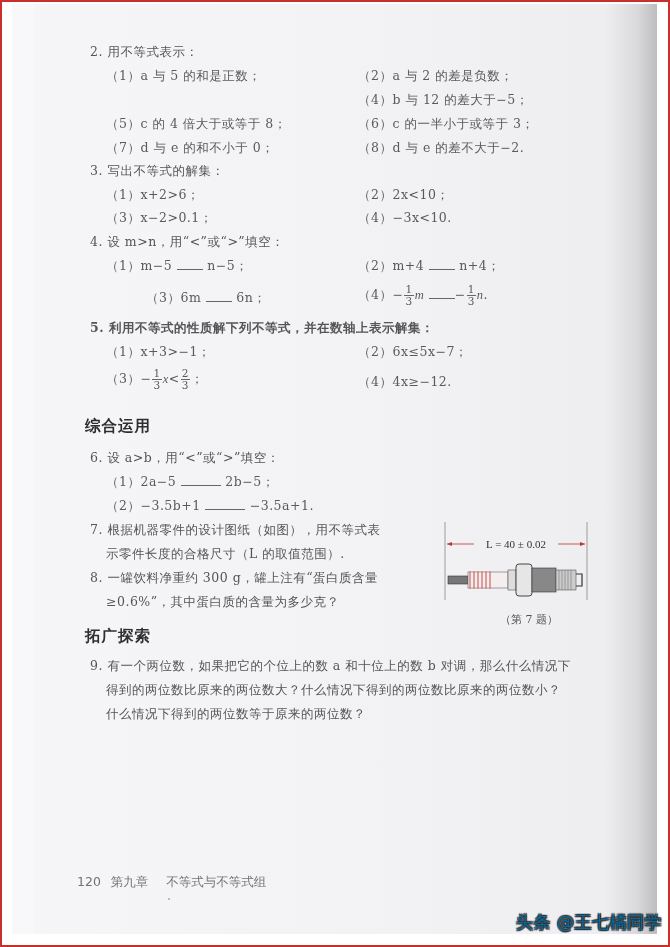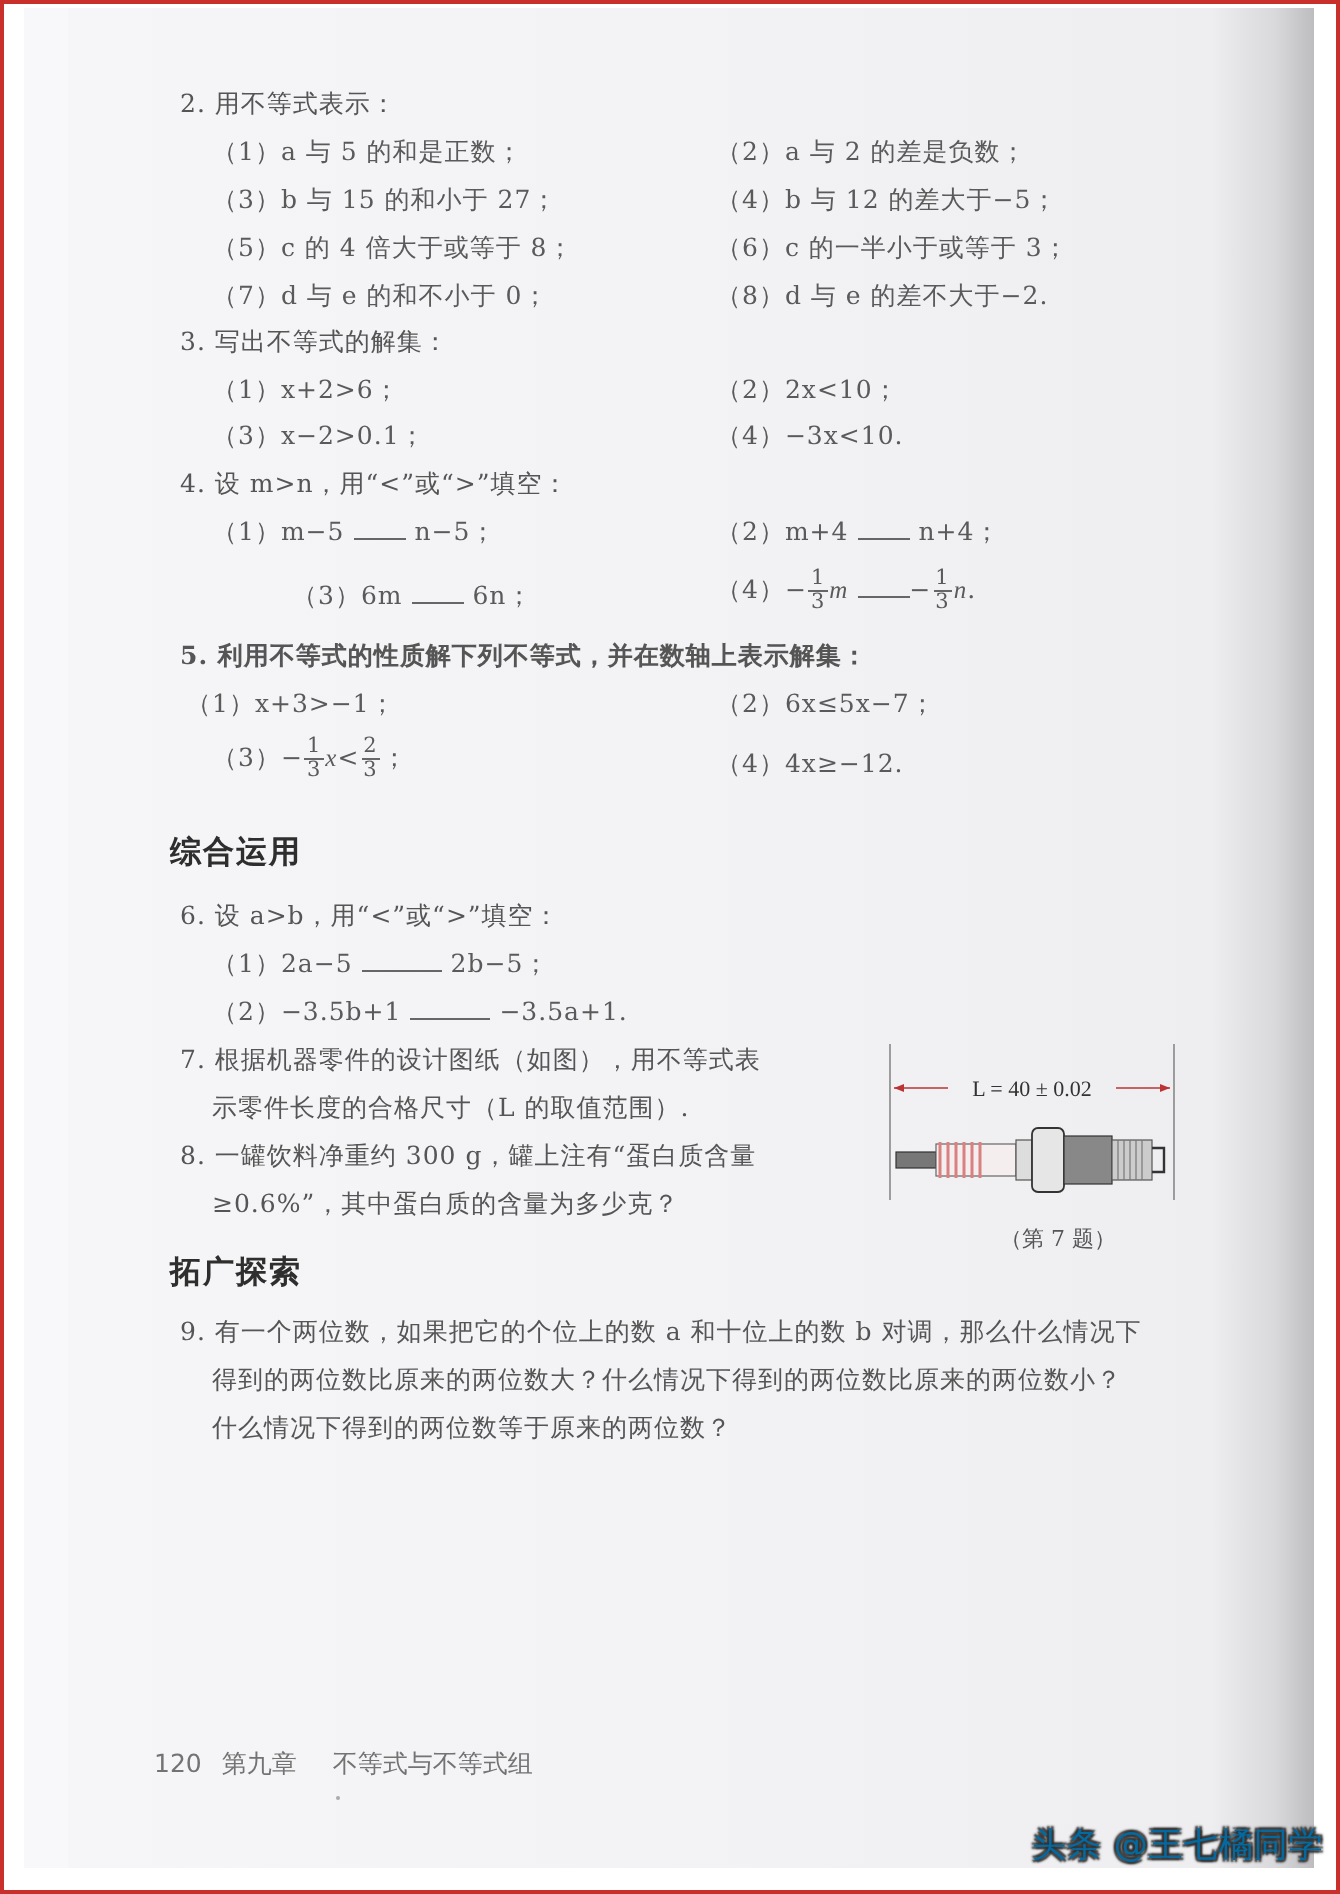--- a/index.html
+++ b/index.html
@@ -50,21 +50,20 @@
 <body>
 
 <div class="frame">
   <div class="page">
     <div class="page-left-band"></div>
   </div>
 
   <div class="txt q" style="left:88px;top:42px;">2. 用不等式表示：</div>
   <div class="txt item" style="left:104px;top:66px;"><span>（1）</span><span>a 与 5 的和是正数；</span></div>
   <div class="txt item" style="left:356px;top:66px;"><span>（2）</span><span>a 与 2 的差是负数；</span></div>
-  <div class="txt item" style="left:104px;top:90px;"><span>（3）</span><span>b 与 15 的和小于 27；</span></div>
   <div class="txt item" style="left:356px;top:90px;"><span>（4）</span><span>b 与 12 的差大于−5；</span></div>
   <div class="txt item" style="left:104px;top:114px;"><span>（5）</span><span>c 的 4 倍大于或等于 8；</span></div>
   <div class="txt item" style="left:356px;top:114px;"><span>（6）</span><span>c 的一半小于或等于 3；</span></div>
   <div class="txt item" style="left:104px;top:138px;"><span>（7）</span><span>d 与 e 的和不小于 0；</span></div>
   <div class="txt item" style="left:356px;top:138px;"><span>（8）</span><span>d 与 e 的差不大于−2.</span></div>
 
   <div class="txt q" style="left:88px;top:161px;">3. 写出不等式的解集：</div>
   <div class="txt item" style="left:104px;top:185px;"><span>（1）</span><span>x+2&gt;6；</span></div>
   <div class="txt item" style="left:356px;top:185px;"><span>（2）</span><span>2x&lt;10；</span></div>
   <div class="txt item" style="left:104px;top:208px;"><span>（3）</span><span>x−2&gt;0.1；</span></div>
@@ -73,21 +72,21 @@
   <div class="txt q" style="left:88px;top:232px;">4. 设 m&gt;n，用“&lt;”或“&gt;”填空：</div>
   <div class="txt item" style="left:104px;top:256px;"><span>（1）</span><span>m−5</span> <span class="blank" style="width:26px"></span> <span>n−5；</span></div>
   <div class="txt item" style="left:356px;top:256px;"><span>（2）</span><span>m+4</span> <span class="blank" style="width:26px"></span> <span>n+4；</span></div>
   <div class="txt item" style="left:104px;top:288px;margin-left:40px;"><span>（3）</span><span>6m</span> <span class="blank" style="width:26px"></span> <span>6n；</span></div>
   <div class="txt item" style="left:356px;top:282px;">
     <span>（4）</span>−<span class="frac"><span class="n">1</span><span class="d">3</span></span><i class="v">m</i>
     <span class="blank" style="width:26px"></span>−<span class="frac"><span class="n">1</span><span class="d">3</span></span><i class="v">n</i>.
   </div>
 
   <div class="txt q" style="left:88px;top:318px;font-weight:bold;">5. 利用不等式的性质解下列不等式，并在数轴上表示解集：</div>
-  <div class="txt item" style="left:91px;top:342px;"><span>（1）</span><span>x+3&gt;−1；</span></div>
+  <div class="txt item" style="left:104px;top:342px;"><span>（1）</span><span>x+3&gt;−1；</span></div>
   <div class="txt item" style="left:356px;top:342px;"><span>（2）</span><span>6x≤5x−7；</span></div>
   <div class="txt item" style="left:104px;top:366px;">
     <span>（3）</span>−<span class="frac"><span class="n">1</span><span class="d">3</span></span><i class="v">x</i>&lt;<span class="frac"><span class="n">2</span><span class="d">3</span></span>；
   </div>
   <div class="txt item" style="left:356px;top:372px;"><span>（4）</span><span>4x≥−12.</span></div>
 
   <div class="section" style="left:83px;top:414px;">综合运用</div>
 
   <div class="txt q" style="left:88px;top:448px;">6. 设 a&gt;b，用“&lt;”或“&gt;”填空：</div>
   <div class="txt item" style="left:104px;top:472px;"><span>（1）</span><span>2a−5</span> <span class="blank" style="width:40px"></span> <span>2b−5；</span></div>

